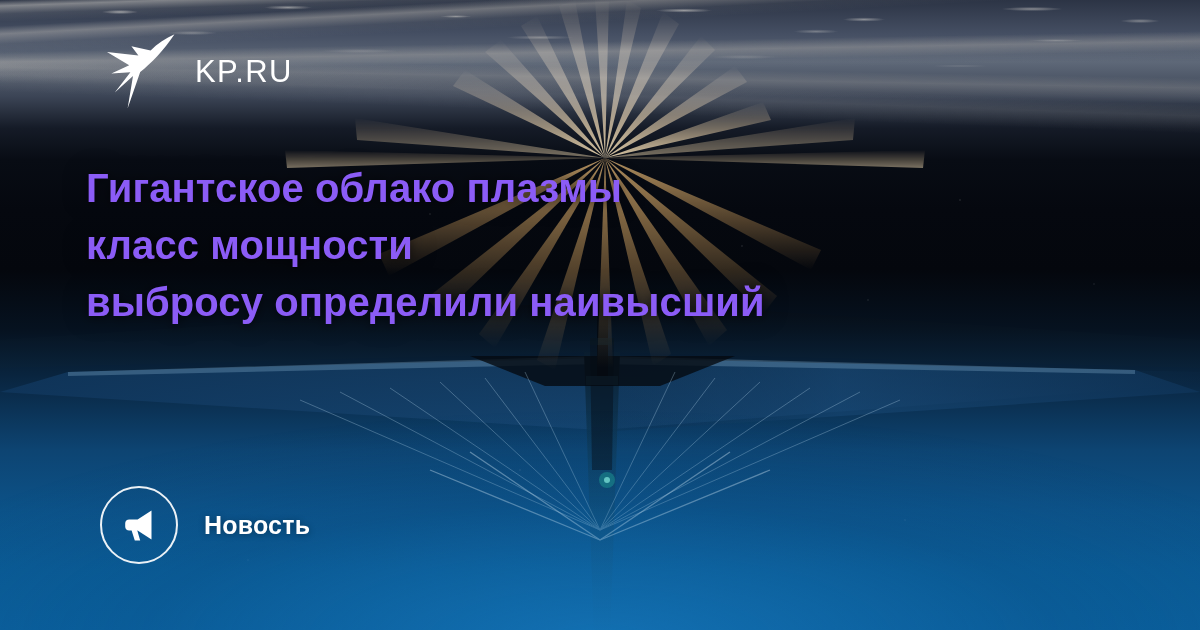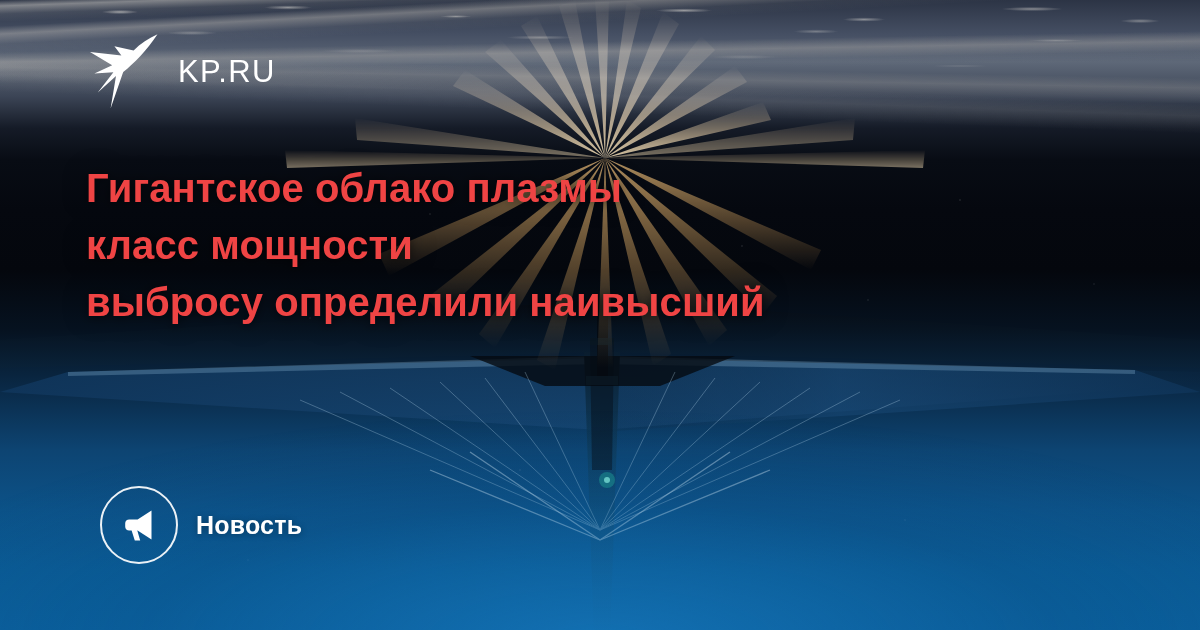--- a/index.html
+++ b/index.html
@@ -106,21 +106,21 @@
   }
 
   
   .content {
     position: absolute;
     inset: 0;
   }
 
   .brand {
     position: absolute;
-    left: 88px;
+    left: 105px;
     top: 32px;
     display: flex;
     align-items: center;
     gap: 18px;
   }
   .brand-mark { display: block; width: 72px; height: 78px; }
   .brand-name {
     color: #ffffff;
     font-size: 31px;
     font-weight: 400;
@@ -128,36 +128,36 @@
     line-height: 1;
     white-space: nowrap;
   }
 
   .headline {
     position: absolute;
     left: 86px;
     top: 160px;
     width: 980px;
     margin: 0;
-    color: #ef4444;
+    color: #8b5cf6;
     font-size: 40px;
     font-weight: 600;
     line-height: 57px;
     letter-spacing: 0.1px;
     text-shadow: 0 1px 10px rgba(0,0,0,.55), 0 0 26px rgba(0,0,0,.35);
   }
   .headline-line { display: block; white-space: nowrap; }
 
   .tagbar {
     position: absolute;
     left: 100px;
     top: 486px;
     display: flex;
     align-items: center;
-    gap: 18px;
+    gap: 26px;
   }
   .tag-circle {
     width: 78px;
     height: 78px;
     border-radius: 50%;
     border: 2px solid rgba(255,255,255,.92);
     display: flex;
     align-items: center;
     justify-content: center;
     box-sizing: border-box;

